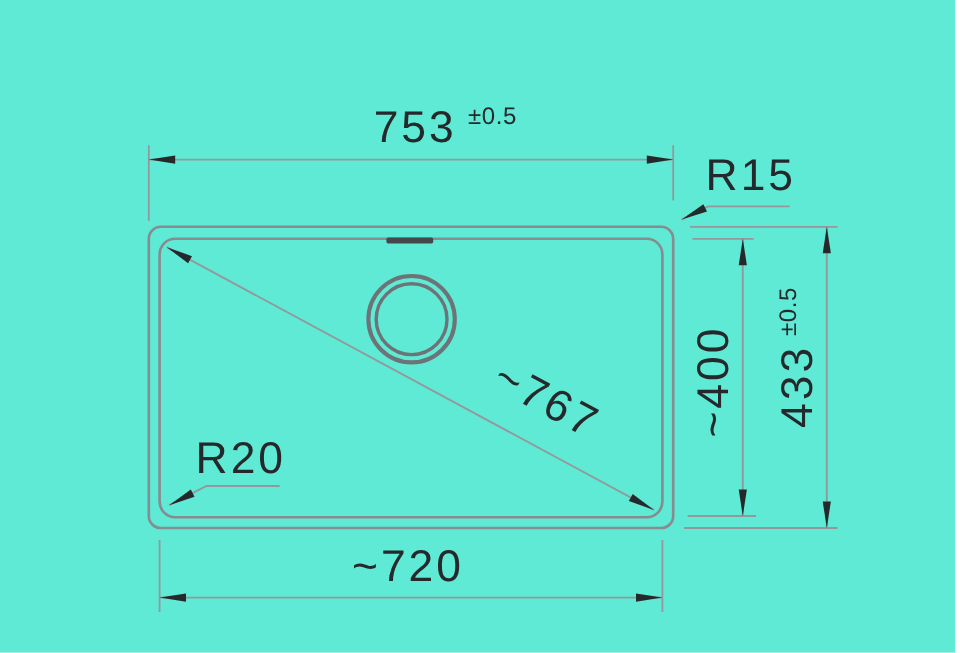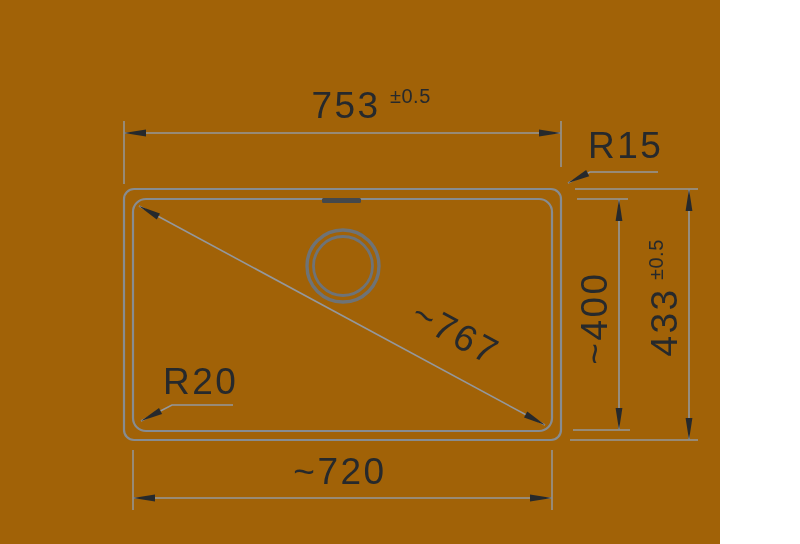--- a/index.html
+++ b/index.html
@@ -2,23 +2,23 @@
 <html><head>
 <meta charset="utf-8">
 <style>
   html, body {
     margin: 0;
     padding: 0;
     background: #ffffff;
   }
   .canvas {
     position: relative;
-    width: 720px;
+    width: 796px;
     height: 544px;
-    background: #a16207;
+    background: #5eead4;
     overflow: hidden;
     font-family: "Liberation Sans", sans-serif;
   }
   svg { display: block; }
   .obj-line {
     fill: none;
     stroke: #878c91;
     stroke-width: 2.2;
   }
   .dim-line {

